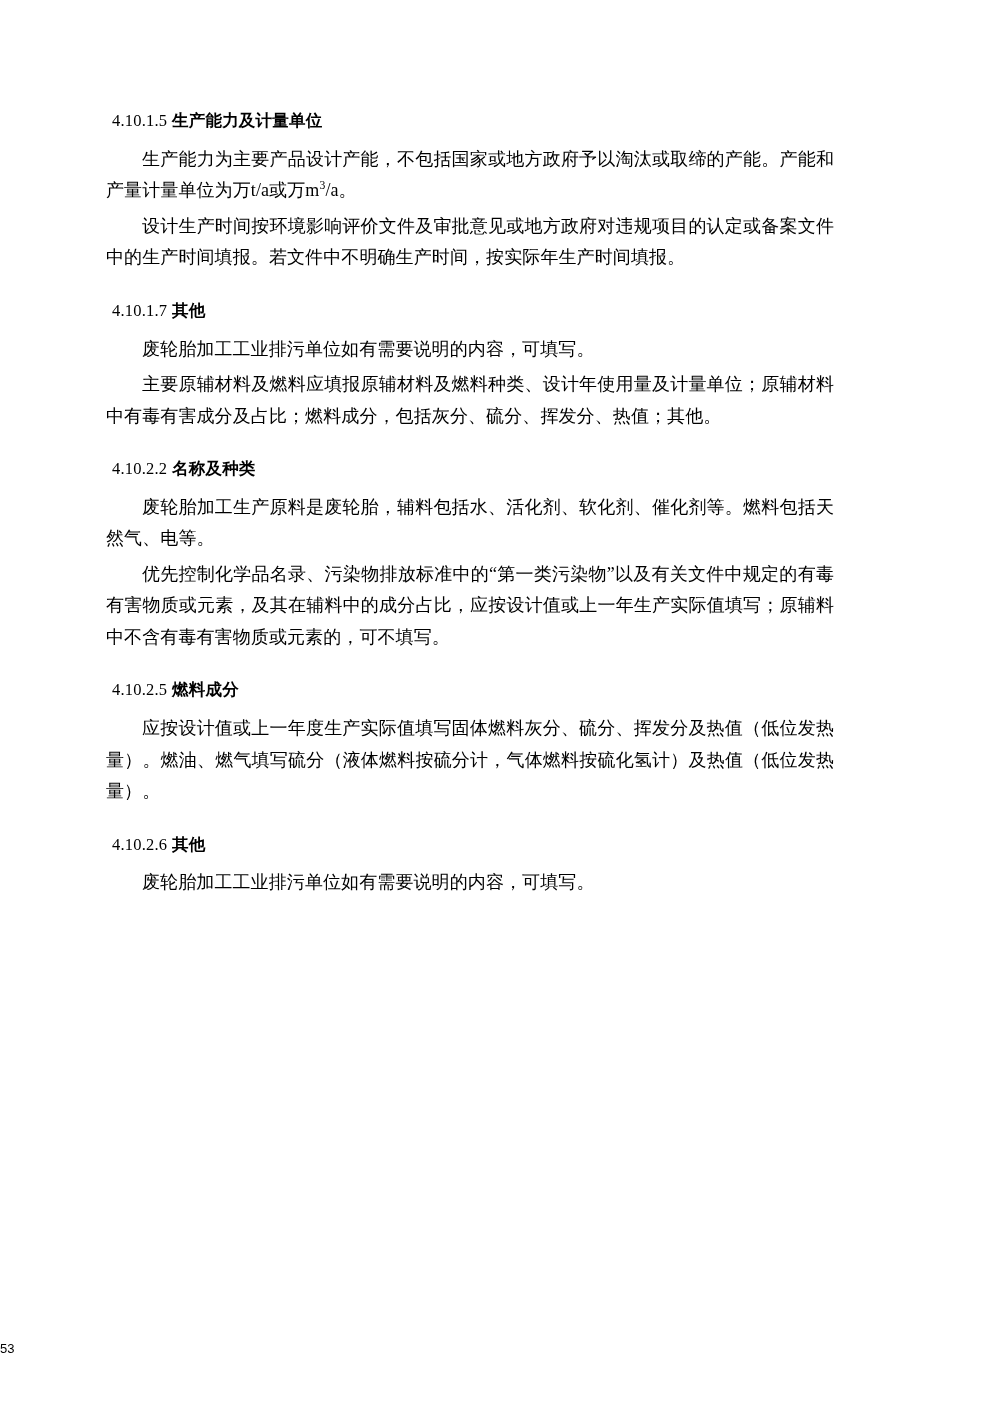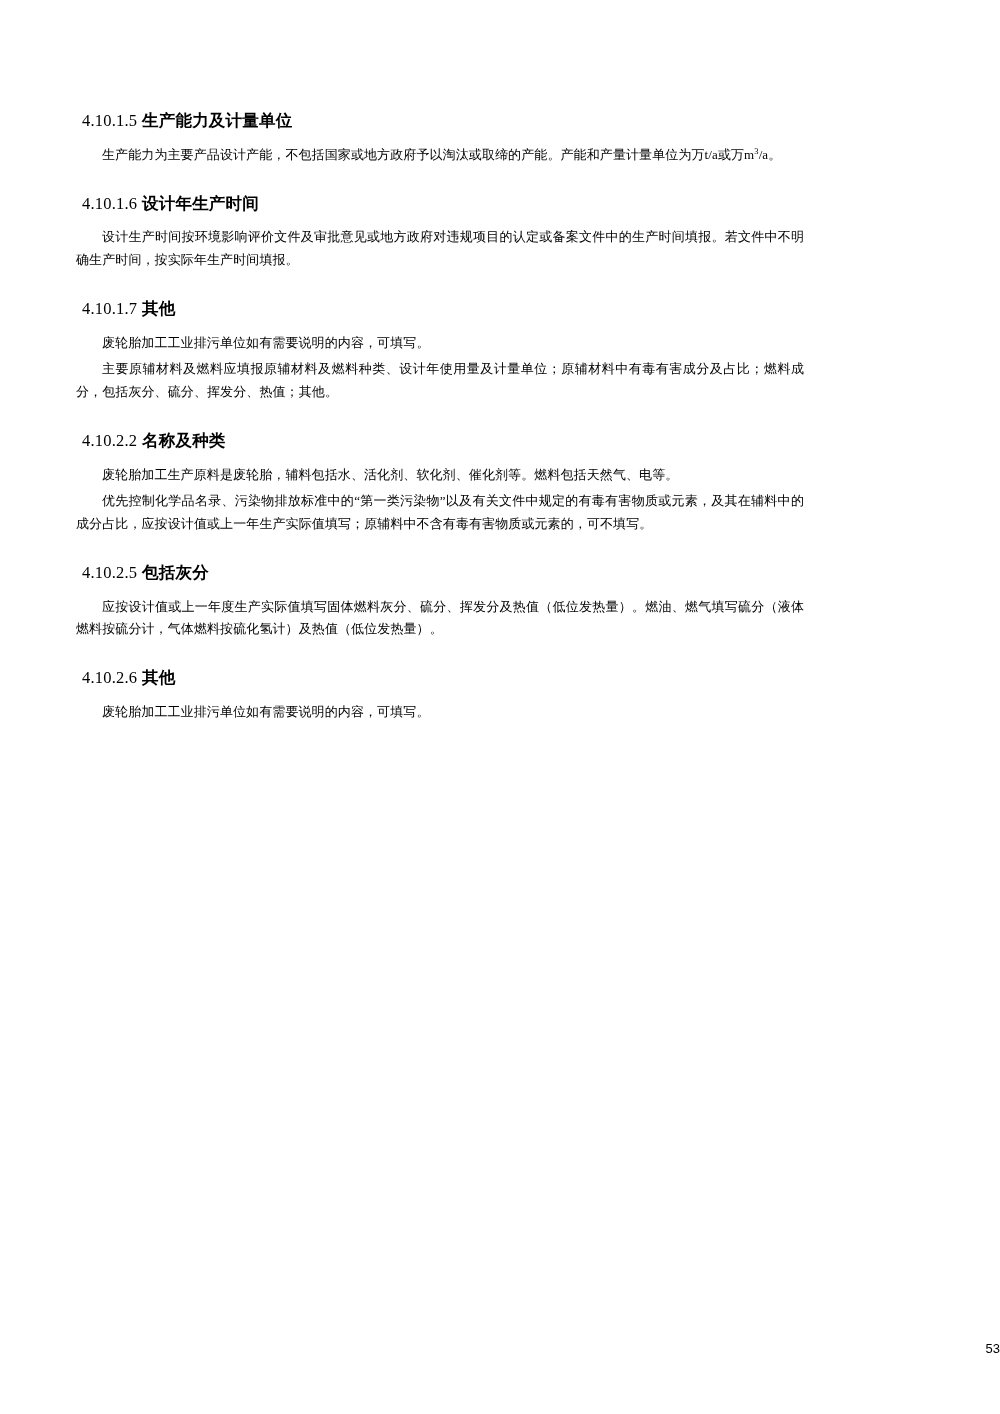--- a/index.html
+++ b/index.html
@@ -12,21 +12,21 @@
     height: 1414px;
     font-family: "Liberation Serif", "DejaVu Serif", serif;
     color: #000000;
     position: relative;
   }
   .page {
     position: relative;
     width: 1000px;
     height: 1414px;
     box-sizing: border-box;
-    padding: 108px 120px 60px 76px;
+    padding: 108px 120px 60px 106px;
   }
   .content {
     width: 728px;
   }
   h3.heading {
     font-family: "Liberation Sans", "DejaVu Sans", sans-serif;
     font-size: 16.5px;
     font-weight: bold;
     margin: 0;
     padding: 0;
@@ -40,21 +40,21 @@
   }
   .heading-block:first-child {
     margin-top: 0;
   }
   .heading .num {
     font-family: "Liberation Serif", "DejaVu Serif", serif;
     font-weight: normal;
     font-size: 16.5px;
   }
   p.para {
-    font-size: 13px;
+    font-size: 18px;
     line-height: 1.75;
     margin: 0 0 0 0;
     text-align: justify;
     text-justify: inter-ideograph;
     letter-spacing: 0.1px;
   }
   .indent {
     text-indent: 2em;
   }
   .para-block {
@@ -66,42 +66,39 @@
     line-height: 0;
   }
   .latin {
     font-family: "Liberation Serif", "DejaVu Serif", serif;
   }
   .page-number {
     position: absolute;
     bottom: 58px;
     left: 0;
     width: 1000px;
-    text-align: right;
+    text-align: left;
     font-family: "Liberation Sans", "DejaVu Sans", sans-serif;
     font-size: 13px;
     color: #000;
   }
 </style>
 </head>
 <body>
 
 <div class="page">
   <div class="content">
 
     <div class="heading-block">
       <h3 class="heading"><span class="num">4.10.1.5</span> <span>生产能力及计量单位</span></h3>
     </div>
     <div class="para-block">
       <p class="para indent">生产能力为主要产品设计产能，不包括国家或地方政府予以淘汰或取缔的产能。产能和产量计量单位为万<span class="latin">t/a</span>或万<span class="latin">m<sup>3</sup>/a</span>。</p>
     </div>
 
-    <div class="heading-block">
-      <h3 class="heading"><span class="num">4.10.1.6</span> <span>设计年生产时间</span></h3>
-    </div>
     <div class="para-block">
       <p class="para indent">设计生产时间按环境影响评价文件及审批意见或地方政府对违规项目的认定或备案文件中的生产时间填报。若文件中不明确生产时间，按实际年生产时间填报。</p>
     </div>
 
     <div class="heading-block">
       <h3 class="heading"><span class="num">4.10.1.7</span> <span>其他</span></h3>
     </div>
     <div class="para-block">
       <p class="para indent">废轮胎加工工业排污单位如有需要说明的内容，可填写。</p>
     </div>
@@ -117,21 +114,21 @@
     <div class="para-block">
       <p class="para indent">废轮胎加工生产原料是废轮胎，辅料包括水、活化剂、软化剂、催化剂等。燃料包括天然气、电等。</p>
     </div>
 
 
     <div class="para-block">
       <p class="para indent">优先控制化学品名录、污染物排放标准中的“第一类污染物”以及有关文件中规定的有毒有害物质或元素，及其在辅料中的成分占比，应按设计值或上一年生产实际值填写；原辅料中不含有毒有害物质或元素的，可不填写。</p>
     </div>
 
     <div class="heading-block">
-      <h3 class="heading"><span class="num">4.10.2.5</span> <span>包括灰分</span></h3>
+      <h3 class="heading"><span class="num">4.10.2.5</span> <span>燃料成分</span></h3>
     </div>
     <div class="para-block">
       <p class="para indent">应按设计值或上一年度生产实际值填写固体燃料灰分、硫分、挥发分及热值（低位发热量）。燃油、燃气填写硫分（液体燃料按硫分计，气体燃料按硫化氢计）及热值（低位发热量）。</p>
     </div>
 
     <div class="heading-block">
       <h3 class="heading"><span class="num">4.10.2.6</span> <span>其他</span></h3>
     </div>
     <div class="para-block">
       <p class="para indent">废轮胎加工工业排污单位如有需要说明的内容，可填写。</p>

